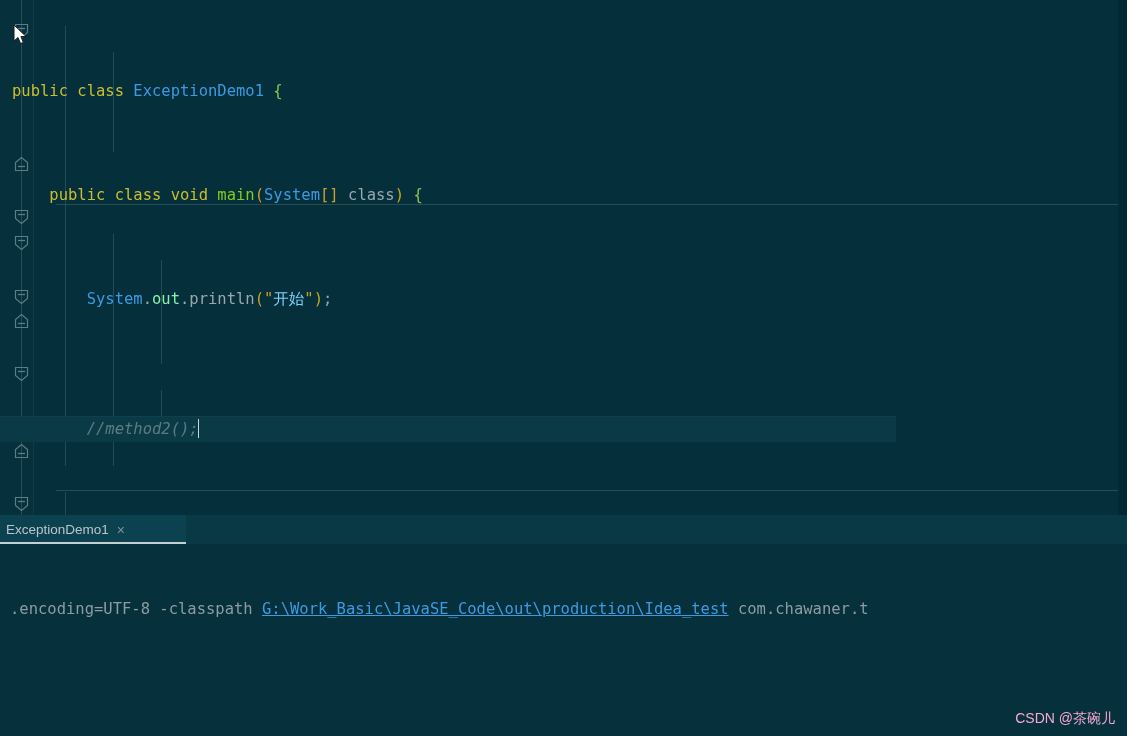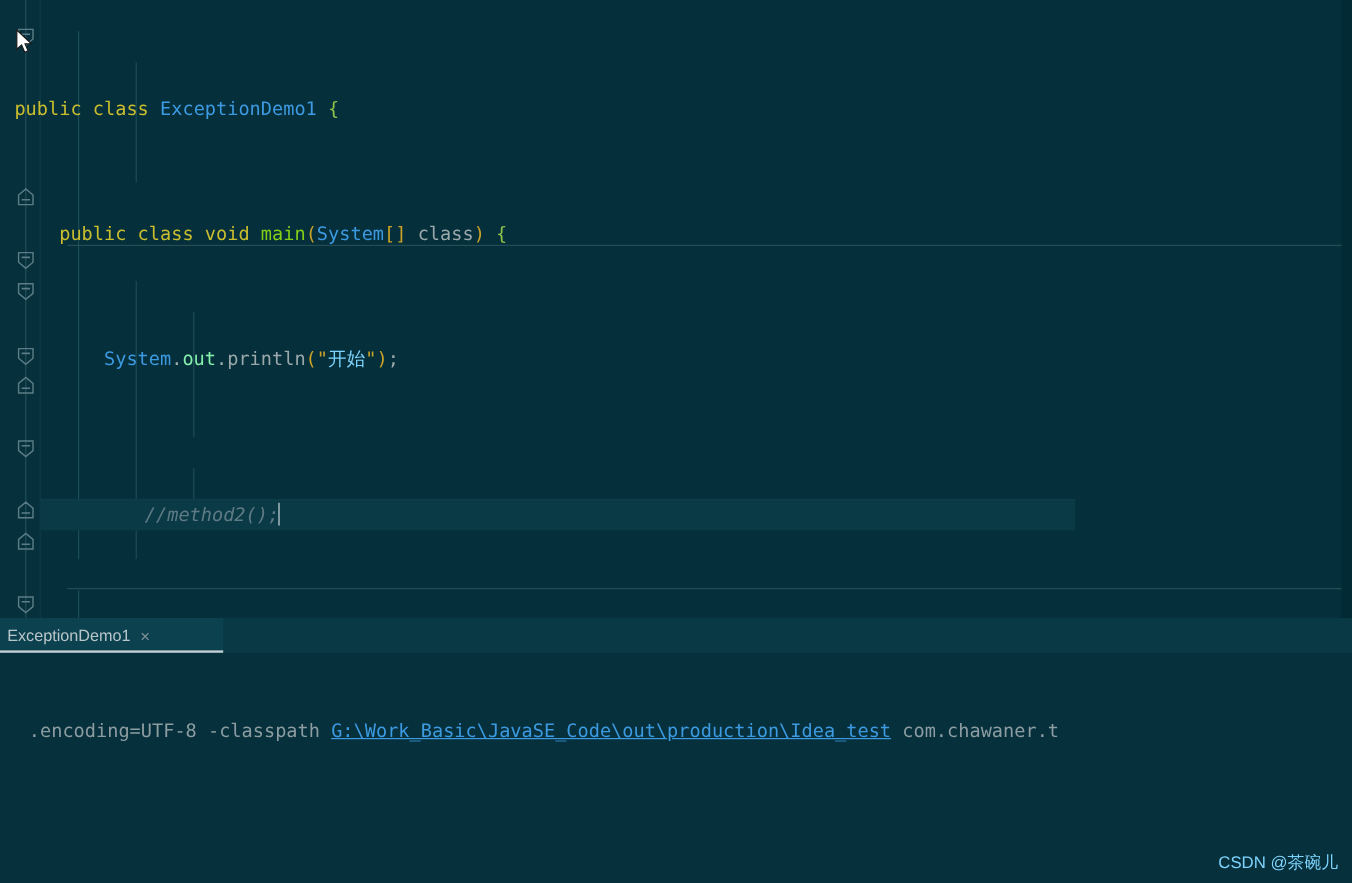--- a/index.html
+++ b/index.html
@@ -33,21 +33,21 @@
   }
   .fold svg{display:block}
 
   .code{
     position:absolute;left:0;top:0;width:896px;height:515px;
     font-size:15.5px;line-height:26px;white-space:pre;
   }
   .ln{
     position:relative;height:26px;padding-left:12px;box-sizing:border-box;
   }
-  .ln.caretline{background:#0B3A47;margin-left:34px;}
+  .ln.caretline{background:#0B3A47;}
   .ln.caretline:before{content:"";position:absolute;left:0;right:0;top:0;height:1px;background:#103f4d;}
   .sep-line{
     position:absolute;left:56px;right:0;height:1px;background:#30545d;opacity:.8;
   }
   .indent{
     position:absolute;top:0;width:1px;background:#1d4d58;
   }
 
   
   .kw{color:#CBBE2E}          
@@ -86,30 +86,30 @@
     padding:0 10px 0 6px;display:flex;align-items:center;gap:8px;
     background:#0C4150;
   }
   .tab-label{font-family:"Liberation Sans",sans-serif;font-size:13.5px;color:#b9c6c9;}
   .tab-close{font-family:"Liberation Sans",sans-serif;font-size:14px;color:#7f9197;}
   .tab-underline{position:absolute;left:0;bottom:0;height:2px;width:186px;background:#c4d0d3;}
 
   .conbody{
     position:absolute;left:0;top:29px;width:1127px;height:192px;
     overflow:hidden;font-size:15.5px;line-height:26px;white-space:pre;
-    padding-left:24px;box-sizing:border-box;
+    padding-left:10px;box-sizing:border-box;
   }
   .cline{height:26px;}
   .cgray{color:#8C9CA1}
   .clink{color:#3D9AE0;text-decoration:underline}
   .clip{position:absolute;left:0;top:0;width:1127px;height:14px;background:#05303C;}
 
   .watermark{
     position:absolute;right:12px;bottom:8px;
-    font-family:"Liberation Sans",sans-serif;font-size:14px;color:#7dd3fc;
+    font-family:"Liberation Sans",sans-serif;font-size:14px;color:#f9a8d4;
   }
   .rightedge{position:absolute;right:0;top:0;width:9px;height:515px;background:#022A35;}
 </style>
 </head>
 <body>
 
 <div id="app">
 
   <div class="editor">
 

